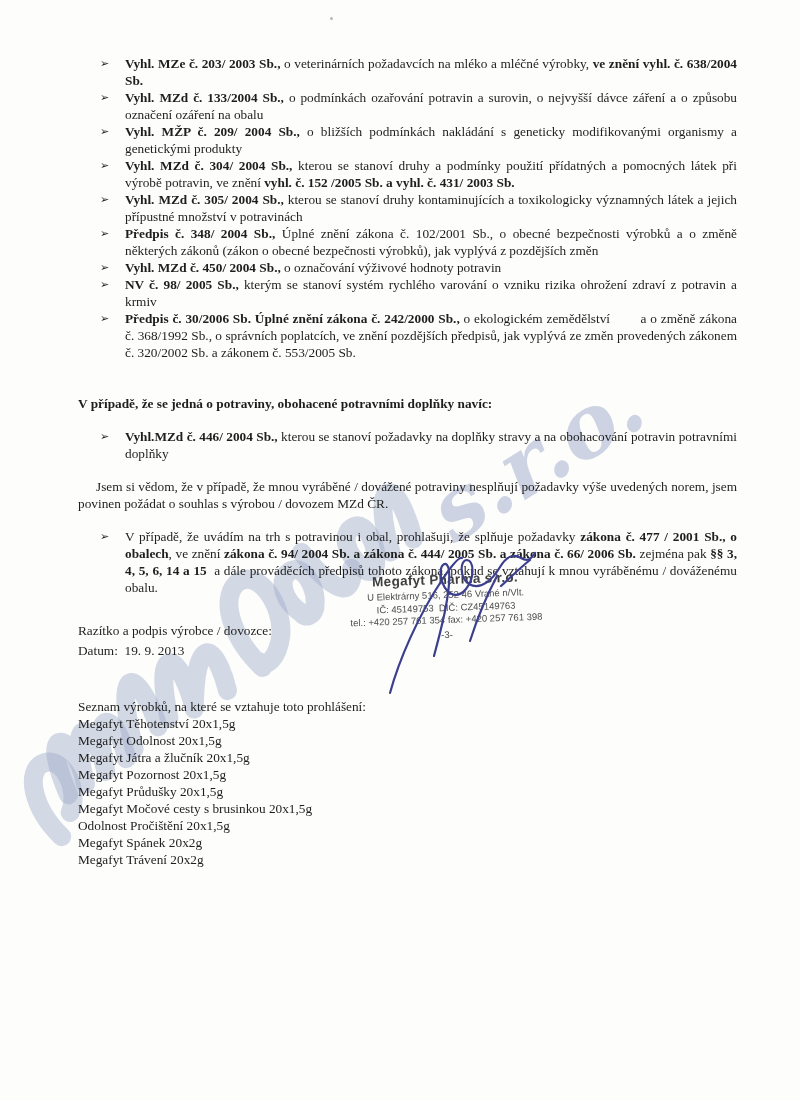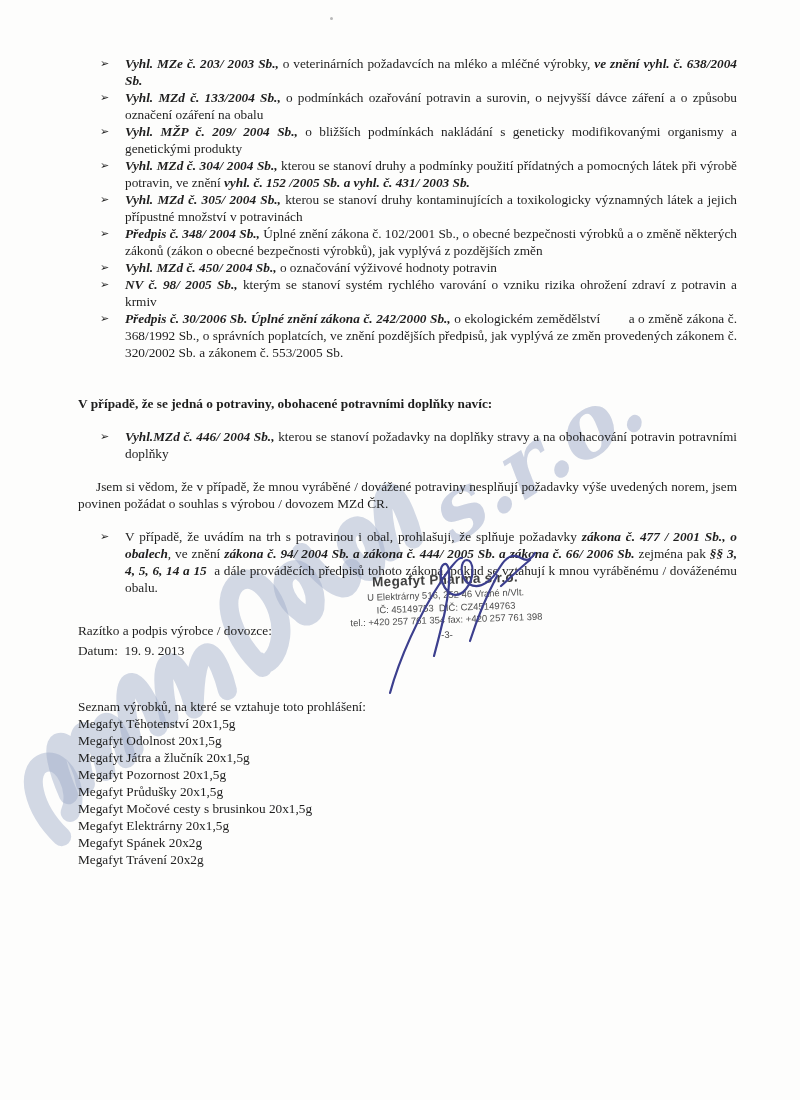--- a/index.html
+++ b/index.html
@@ -3,21 +3,21 @@
 <meta charset="utf-8">
 <style>
   html,body{margin:0;padding:0;background:#ffffff;}
   .page{
     position:relative;width:800px;height:1100px;background:#fdfdfc;overflow:hidden;
     font-family:"Liberation Serif", serif;color:#1e1e1e;font-size:13.3px;line-height:17px;
   }
   .content{position:relative;z-index:2;padding:55px 63px 0 78px;}
   .wm{position:absolute;left:0;top:0;z-index:1;}
   .sig{position:absolute;left:0;top:0;z-index:4;pointer-events:none;}
-  .b{font-weight:bold;font-style:italic;}
+  .b{font-weight:bold;}
   .li{display:flex;align-items:flex-start;}
   .arrow{flex:0 0 25px;padding-left:0;font-size:11px;line-height:17px;color:#1e1e1e;}
   .norm-indent{padding-left:22px;}
   .lt{flex:1;text-align:justify;}
   .heading{font-weight:bold;margin-top:34px;}
   .sublist{margin-top:16px;}
   .para{margin-top:16px;text-align:justify;text-indent:18px;}
   .caption-block{margin-top:25px;line-height:20px;}
   .products{margin-top:37px;}
   .stamp{
@@ -118,21 +118,21 @@
 
     <div class="products">
       <div>Seznam výrobků, na které se vztahuje toto prohlášení:</div>
       <div>
           <div>Megafyt Těhotenství 20x1,5g</div>
           <div>Megafyt Odolnost 20x1,5g</div>
           <div>Megafyt Játra a žlučník 20x1,5g</div>
           <div>Megafyt Pozornost 20x1,5g</div>
           <div>Megafyt Průdušky 20x1,5g</div>
           <div>Megafyt Močové cesty s brusinkou 20x1,5g</div>
-          <div>Megafyt Elektrárny 20x1,5g</div>
+          <div>Odolnost Pročištění 20x1,5g</div>
           <div>Megafyt Spánek 20x2g</div>
           <div>Megafyt Trávení 20x2g</div>
         </div>
     </div>
   </div>
 
   <div class="stamp">
     <div class="s-name">Megafyt Pharma s.r.o.</div>
     <div class="s-line">U Elektrárny 516, 252 46 Vrané n/Vlt.</div>
     <div class="s-line">IČ: 45149753 &nbsp;DIČ: CZ45149763</div>

